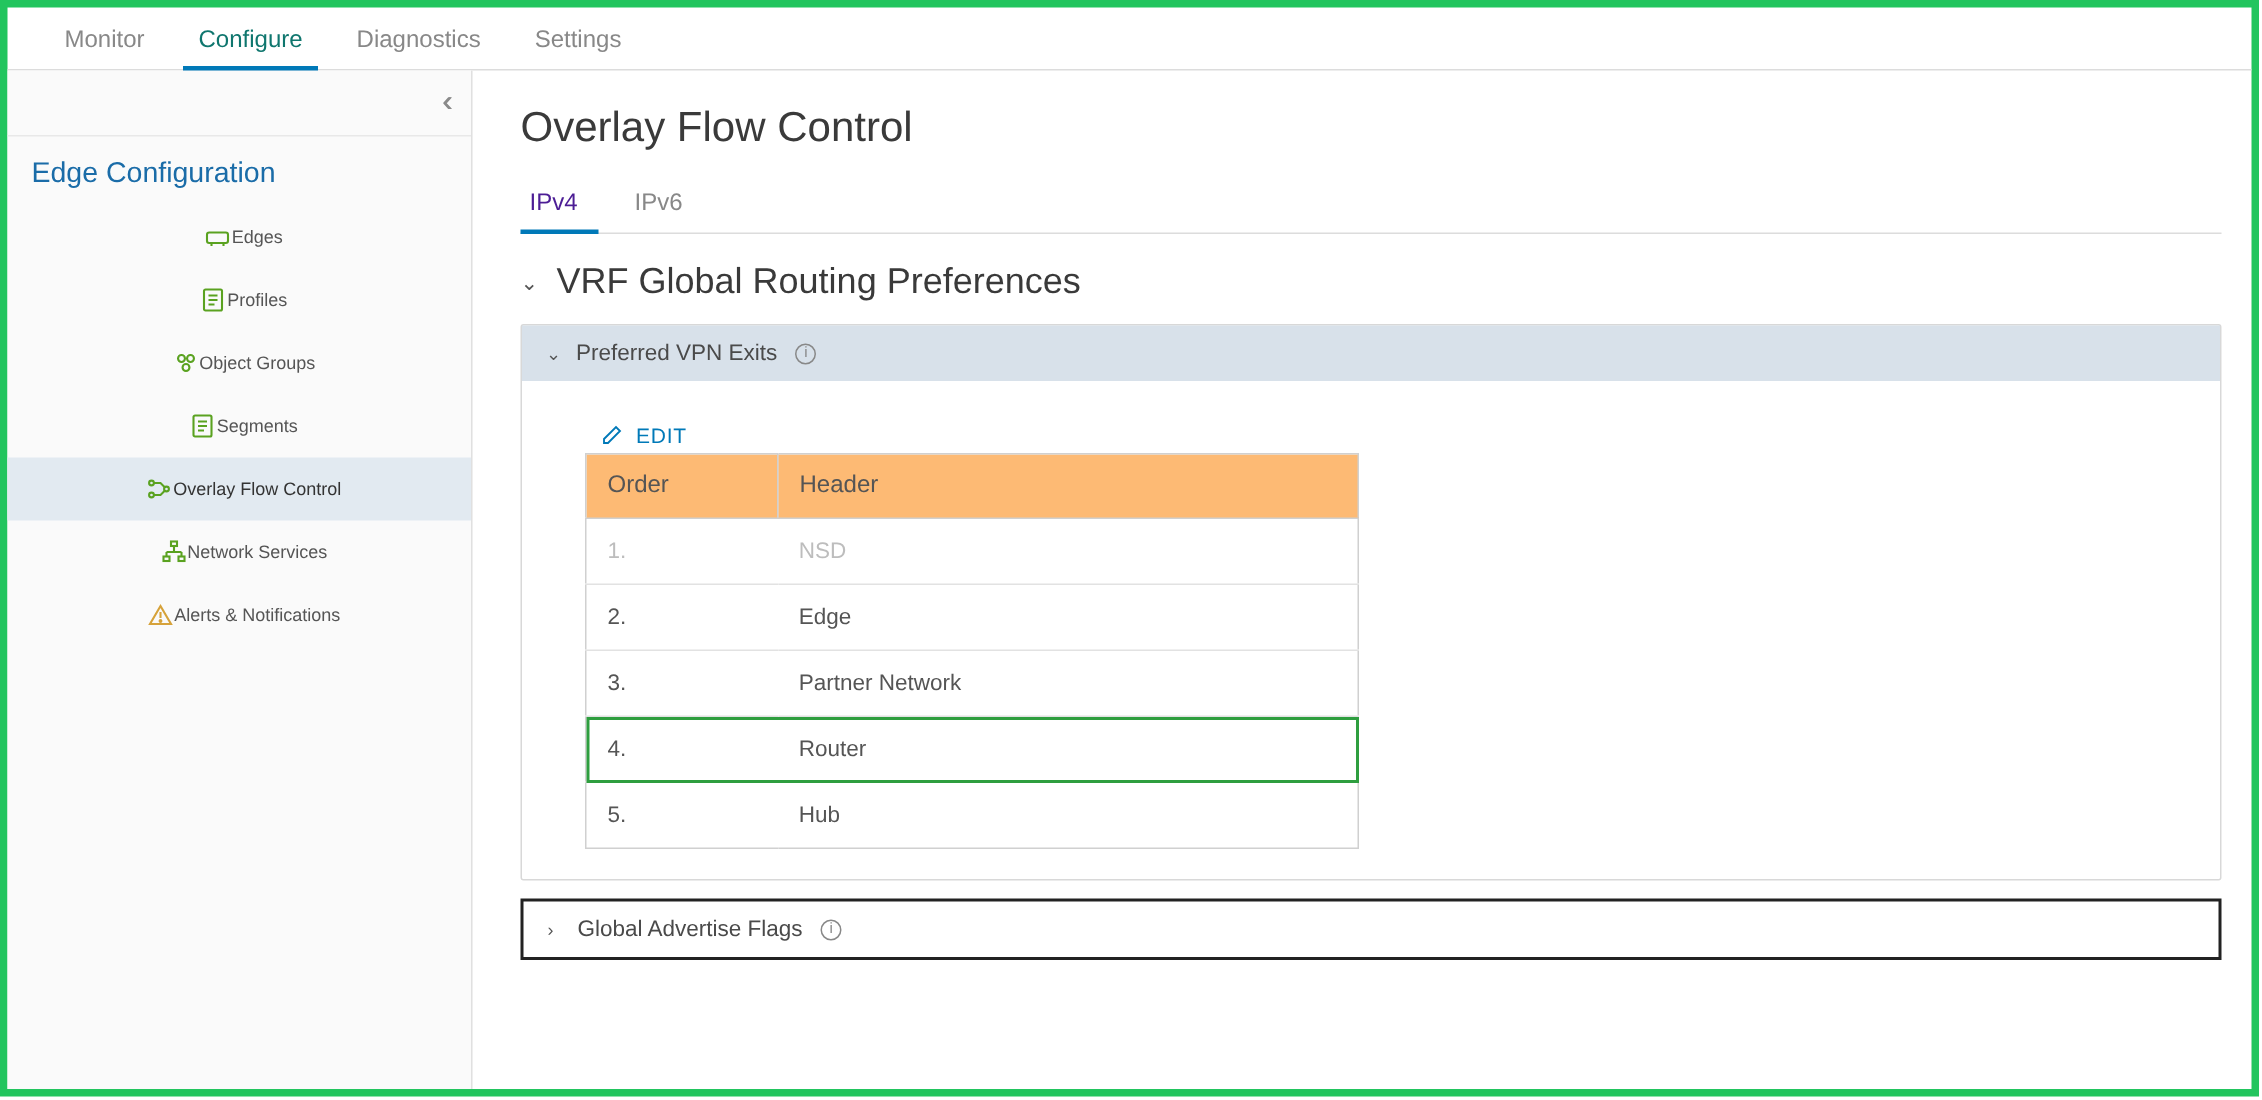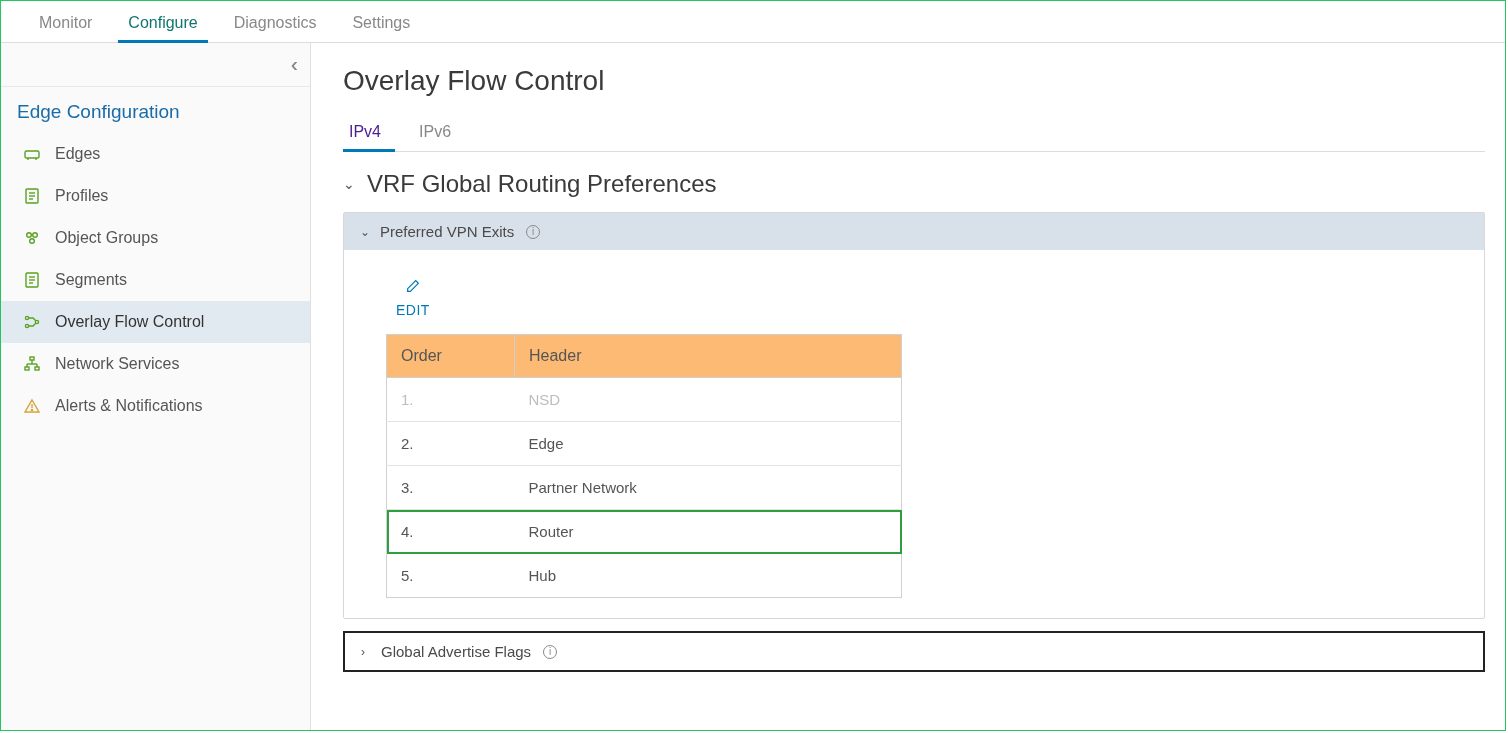--- a/index.html
+++ b/index.html
@@ -6,21 +6,21 @@
   body {
     font-family: -apple-system, BlinkMacSystemFont, "Segoe UI", Arial, sans-serif;
     font-size: 14px;
     color: #333;
     background: #fff;
     width: 1508px;
     height: 733px;
     overflow: hidden;
   }
   .app {
-    border: 1px solid #22c55e;
+    border: 5px solid #22c55e;
     width: 1506px;
     height: 731px;
     display: flex;
     flex-direction: column;
   }
   
   .top-tabs {
     display: flex;
     border-bottom: 1px solid #dcdcdc;
     padding-left: 20px;
@@ -73,25 +73,25 @@
     cursor: pointer;
   }
   .sidebar-section-header {
     color: #1a6ca8;
     font-size: 19px;
     padding: 14px 16px 10px 16px;
   }
   .sidebar-item {
     display: flex;
     align-items: center;
-    gap: 14px;
     padding: 12px 16px 12px 22px;
     color: #555;
-    font-size: 16px;
-    cursor: pointer;
+    font-size: 12px;
+    cursor: pointer;
+    justify-content: center;
   }
   .sidebar-item.active {
     background: #e2eaf1;
     color: #333;
   }
   .side-icon {
     width: 18px;
     height: 18px;
     flex-shrink: 0;
     display: inline-flex;
@@ -163,22 +163,21 @@
   .subheading { font-size: 17px; color: #333; margin-bottom: 10px; }
   .edit-link {
     display: inline-flex;
     align-items: center;
     gap: 8px;
     color: #0079b8;
     font-size: 14px;
     letter-spacing: 0.5px;
     cursor: pointer;
     padding: 4px 0 4px 10px;
-    margin-bottom: 12px;
-    flex-direction: column;
+    margin-bottom: 0;
   }
   .edit-link svg { stroke: #0079b8; fill: none; stroke-width: 1.4; }
   
   .prio-table {
     border: 1px solid #d0d0d0;
     width: 516px;
     border-collapse: collapse;
   }
   .prio-table th {
     background: #fdba74;

